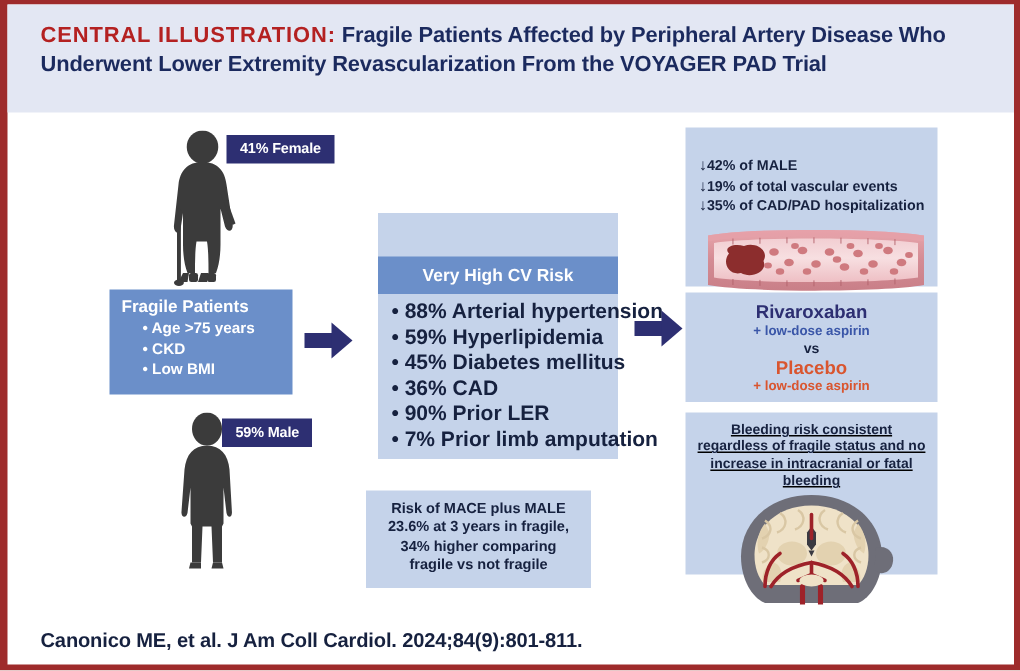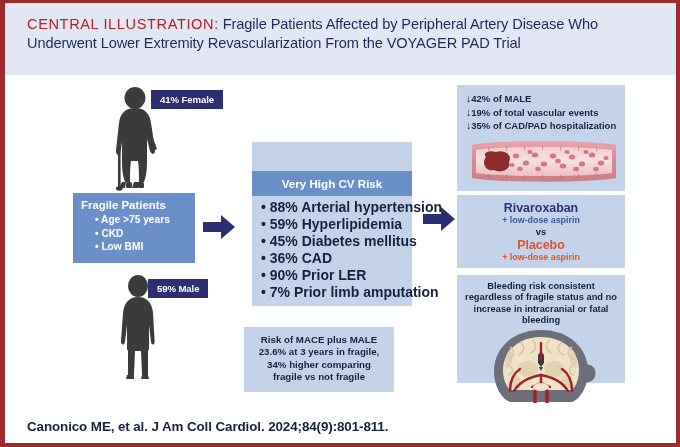--- a/index.html
+++ b/index.html
@@ -23,21 +23,21 @@
   
   #header{
     position:absolute;left:0;top:0;right:0;
     height:72px;
     background:#e3e7f3;
     box-sizing:border-box;
     padding:12px 20px 0 22px;
   }
   #header-text{
     font-size:14.6px;
-    font-weight:normal;
+    font-weight:bold;
     line-height:19px;
     color:#1b2a5e;
     letter-spacing:-0.1px;
   }
   .ci-label{
     color:#b42121;
     letter-spacing:0.6px;
   }
 
   
@@ -118,35 +118,35 @@
     line-height:12.4px;text-align:center;
   }
 
   
   .rpanel{
     position:absolute;
     left:452px;width:168px;
     background:#c5d3ea;
     box-sizing:border-box;
   }
-  #vessel-panel{top:82px;height:106px;padding:7px 0 0 9px;}
+  #vessel-panel{top:82px;height:106px;padding:19px 0 0 9px;}
   .vline{
     color:#16213f;font-weight:bold;font-size:9.5px;
     line-height:12.6px;white-space:nowrap;
   }
   .dn{font-size:10.5px;}
 
   #drug-panel{top:192px;height:73px;padding-top:6px;text-align:center;}
   #drug-riva{color:#2d2f72;font-weight:bold;font-size:12.4px;line-height:14px;}
   #drug-riva-sub{color:#3a56a8;font-weight:bold;font-size:8.9px;line-height:11px;}
   #drug-vs{color:#16213f;font-weight:bold;font-size:9.4px;line-height:12px;}
   #drug-plac{color:#d9552f;font-weight:bold;font-size:12.4px;line-height:14px;}
   #drug-plac-sub{color:#d9552f;font-weight:bold;font-size:8.9px;line-height:11px;}
 
-  #brain-panel{top:272px;height:108px;padding-top:6px;}
+  #brain-panel{top:272px;height:108px;padding-top:6px;text-decoration:underline;}
   #brain-text{
     color:#16213f;font-weight:bold;font-size:9.3px;
     line-height:11.4px;text-align:center;padding:0 6px;
   }
 
   
   #citation{
     position:absolute;left:22px;bottom:9px;
     color:#16213f;font-weight:bold;font-size:13.4px;
     letter-spacing:-0.1px;

